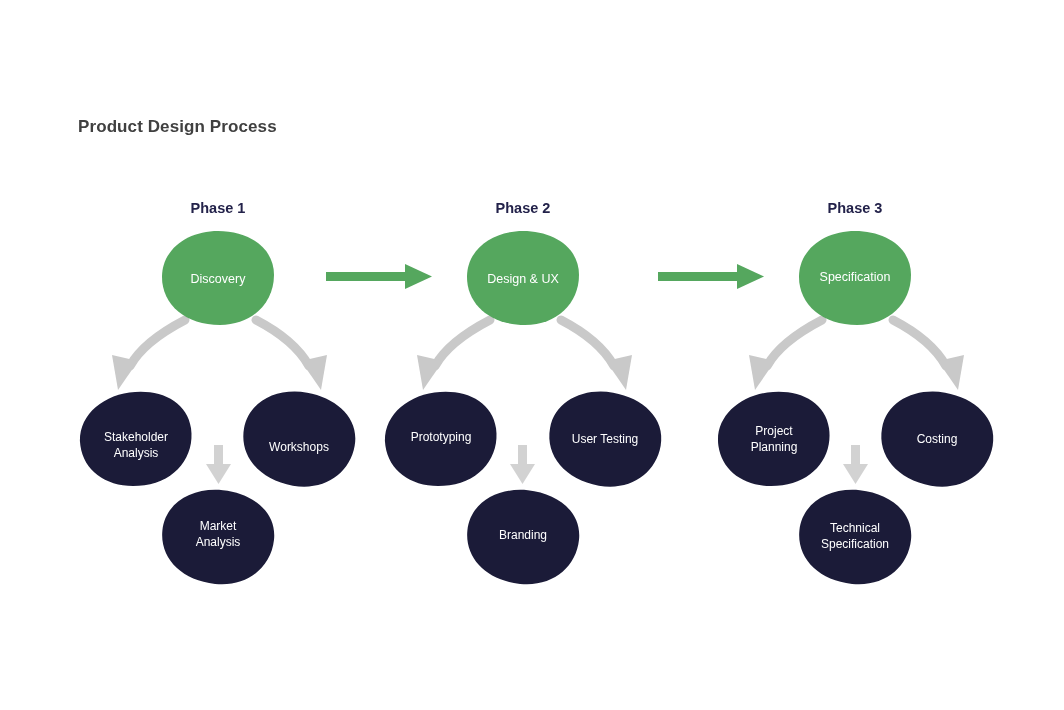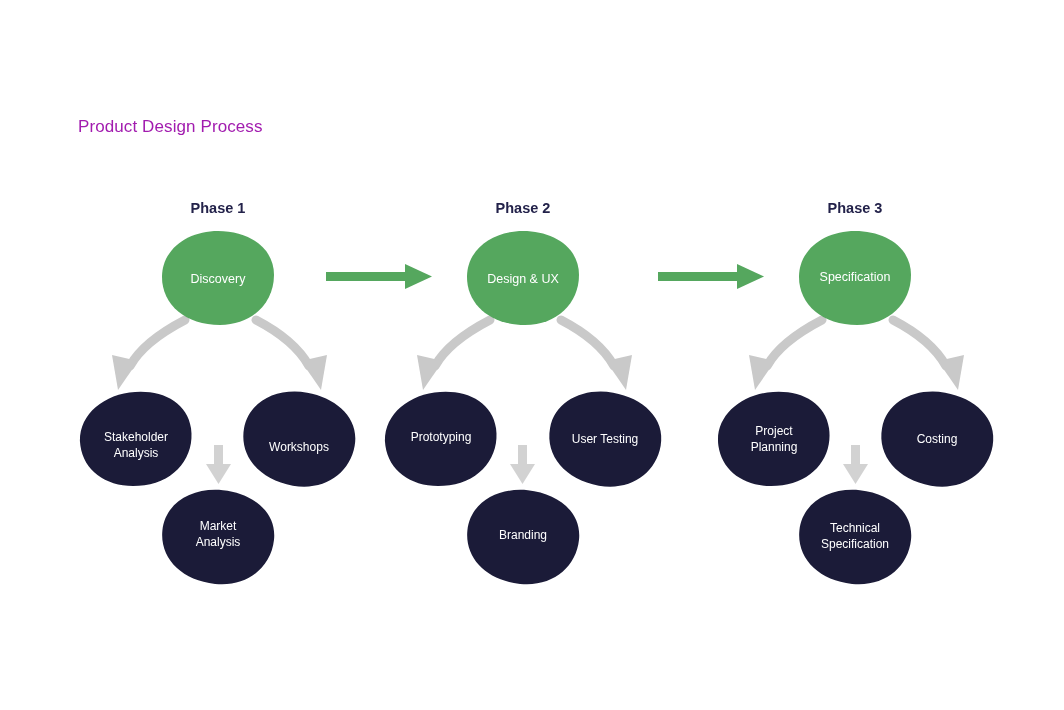--- a/index.html
+++ b/index.html
@@ -12,22 +12,22 @@
     height: 710px;
     position: relative;
     overflow: hidden;
     font-family: "Liberation Sans", sans-serif;
   }
   #diagram-title {
     position: absolute;
     left: 78px;
     top: 117px;
     font-size: 17px;
-    font-weight: normal;
-    color: #a21caf;
+    font-weight: bold;
+    color: #404040;
     letter-spacing: 0.1px;
   }
   #flow-canvas {
     position: absolute;
     left: 0;
     top: 0;
     width: 1064px;
     height: 710px;
   }
   .phase-label {

